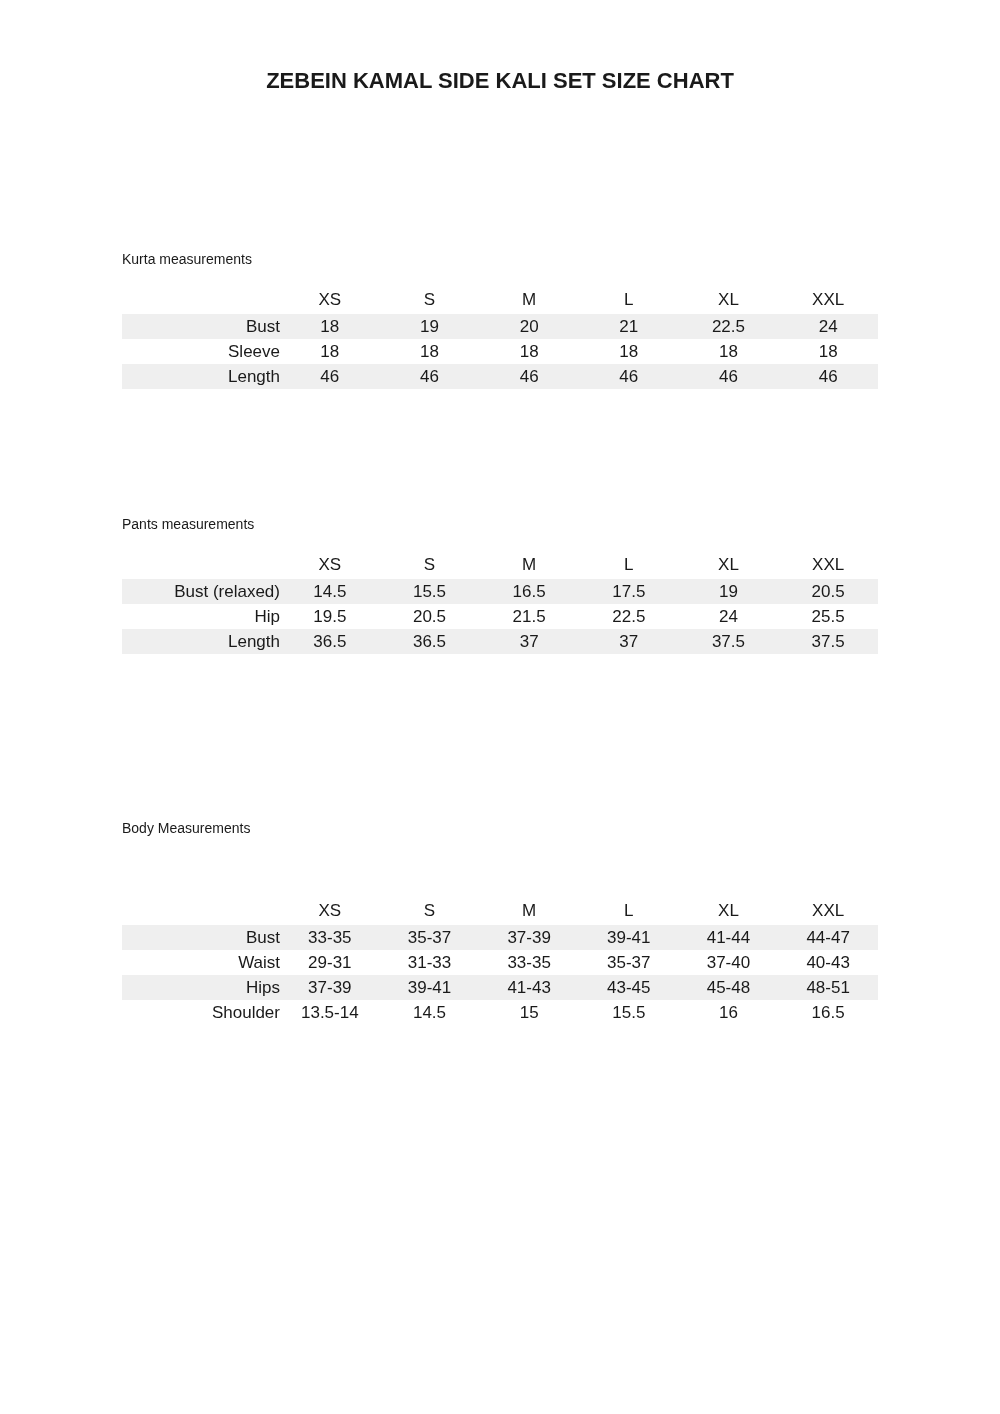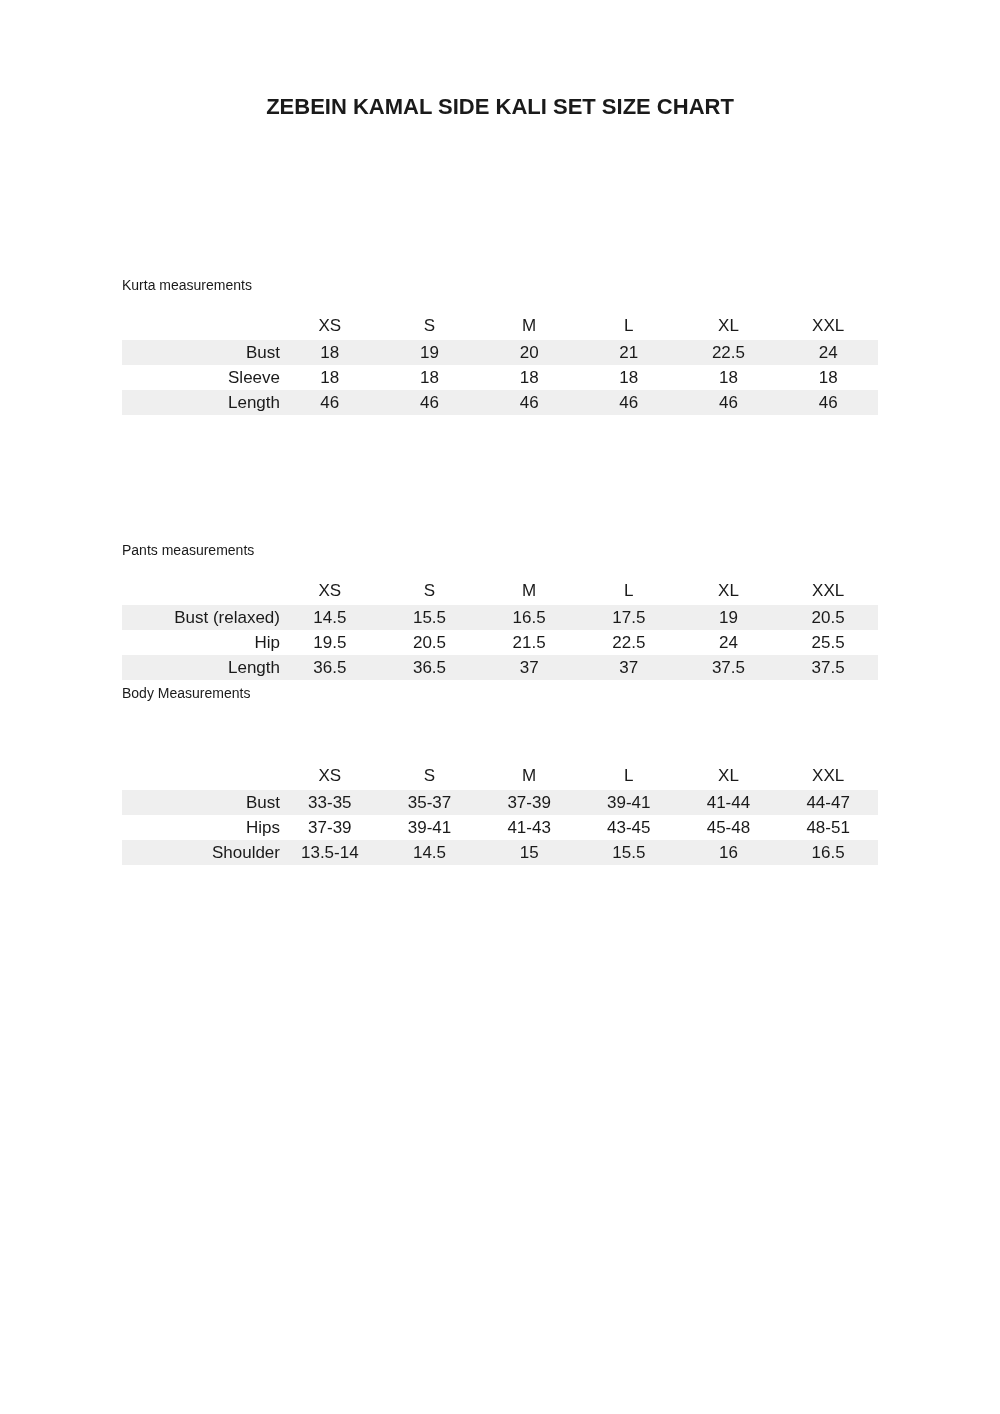--- a/index.html
+++ b/index.html
@@ -6,38 +6,38 @@
   html, body { background: #ffffff; }
   body {
     width: 1000px;
     height: 1414px;
     font-family: "Liberation Sans", sans-serif;
     color: #1a1a1a;
     position: relative;
     overflow: hidden;
   }
   .title {
-    padding-top: 94px;
+    padding-top: 68px;
     text-align: center;
     font-size: 22px;
     line-height: 26px;
     font-weight: 700;
   }
   .section {
     margin-left: 122px;
     width: 756px;
   }
   .section h2 {
     font-size: 14px;
     line-height: 26px;
     font-weight: 400;
   }
   .sec-kurta { margin-top: 152px; }
   .sec-pants { margin-top: 122px; }
-  .sec-body  { }
+  .sec-body  { margin-top: 161px; }
   table {
     border-collapse: collapse;
     table-layout: fixed;
     width: 756px;
   }
   .tbl-kurta, .tbl-pants { margin-top: 16px; }
   .tbl-body { margin-top: 58px; }
   th, td {
     font-size: 17px;
     text-align: center;
@@ -173,20 +173,29 @@
         <tr>
           <td>Bust</td>
           <td>33-35</td>
           <td>35-37</td>
           <td>37-39</td>
           <td>39-41</td>
           <td>41-44</td>
           <td>44-47</td>
         </tr>
         <tr>
+          <td>Waist</td>
+          <td>29-31</td>
+          <td>31-33</td>
+          <td>33-35</td>
+          <td>35-37</td>
+          <td>37-40</td>
+          <td>40-43</td>
+        </tr>
+        <tr>
           <td>Hips</td>
           <td>37-39</td>
           <td>39-41</td>
           <td>41-43</td>
           <td>43-45</td>
           <td>45-48</td>
           <td>48-51</td>
         </tr>
         <tr>
           <td>Shoulder</td>

